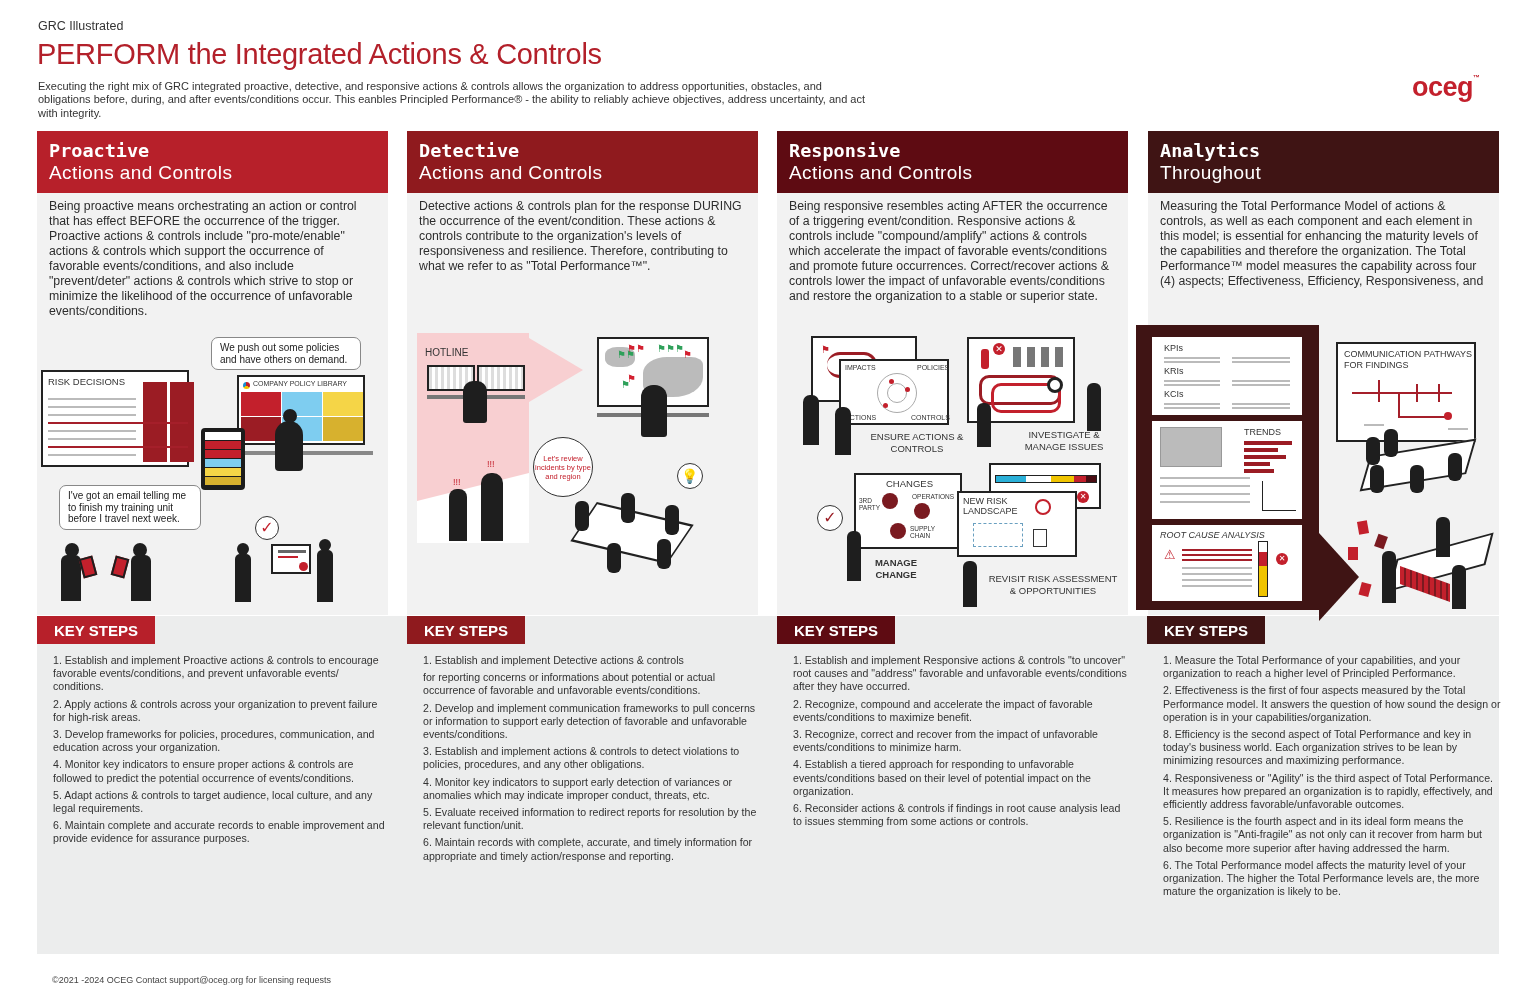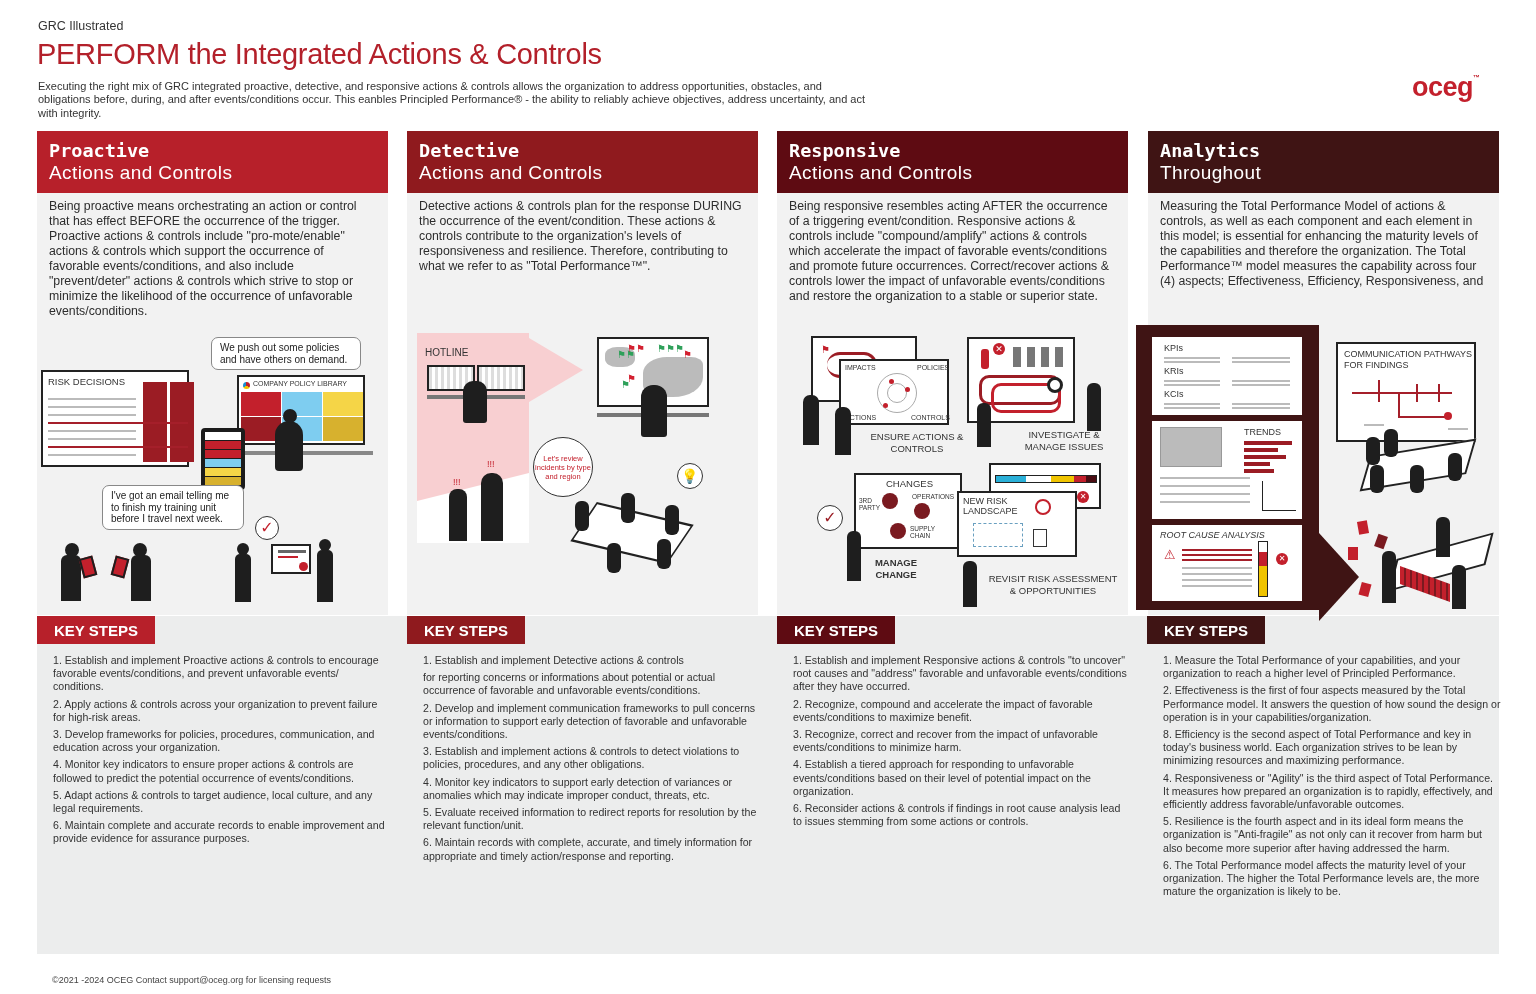--- a/index.html
+++ b/index.html
@@ -89,21 +89,21 @@
 
       <div style="position:absolute;left:164px;top:95px;width:44px;height:62px;background:#1c1c1c;border-radius:4px;padding:4px;">
         <div style="height:8px;background:#fff;"></div>
         <div style="height:8px;background:#c3202c;margin-top:1px;"></div>
         <div style="height:8px;background:#c3202c;margin-top:1px;"></div>
         <div style="height:8px;background:#7ecdf0;margin-top:1px;"></div>
         <div style="height:8px;background:#f5d547;margin-top:1px;"></div>
         <div style="height:8px;background:#d7b12e;margin-top:1px;"></div>
       </div>
 
-      <div class="bubble" style="left:22px;top:152px;width:142px;margin-left:43px;">I've got an email telling me to finish my training unit before I travel next week.</div>
+      <div class="bubble" style="left:22px;top:152px;width:142px;">I've got an email telling me to finish my training unit before I travel next week.</div>
 
       <div style="position:absolute;left:28px;top:210px;width:14px;height:14px;border-radius:50%;background:#1e1e1e;"></div>
       <div style="position:absolute;left:24px;top:222px;width:20px;height:46px;background:#1e1e1e;border-radius:6px 6px 0 0;"></div>
       <div style="position:absolute;left:44px;top:224px;width:14px;height:20px;background:#c3202c;border:2px solid #1e1e1e;transform:rotate(-15deg);"></div>
       <div style="position:absolute;left:96px;top:210px;width:14px;height:14px;border-radius:50%;background:#1e1e1e;"></div>
       <div style="position:absolute;left:94px;top:222px;width:20px;height:46px;background:#1e1e1e;border-radius:6px 6px 0 0;"></div>
       <div style="position:absolute;left:76px;top:224px;width:14px;height:20px;background:#c3202c;border:2px solid #1e1e1e;transform:rotate(15deg);"></div>
 
       <div style="position:absolute;left:218px;top:183px;width:24px;height:24px;border-radius:50%;background:#fff;border:1.5px solid #333;color:#c3202c;font-size:16px;text-align:center;line-height:22px;font-weight:700;">✓</div>
       <div style="position:absolute;left:200px;top:210px;width:12px;height:12px;border-radius:50%;background:#1e1e1e;"></div>

